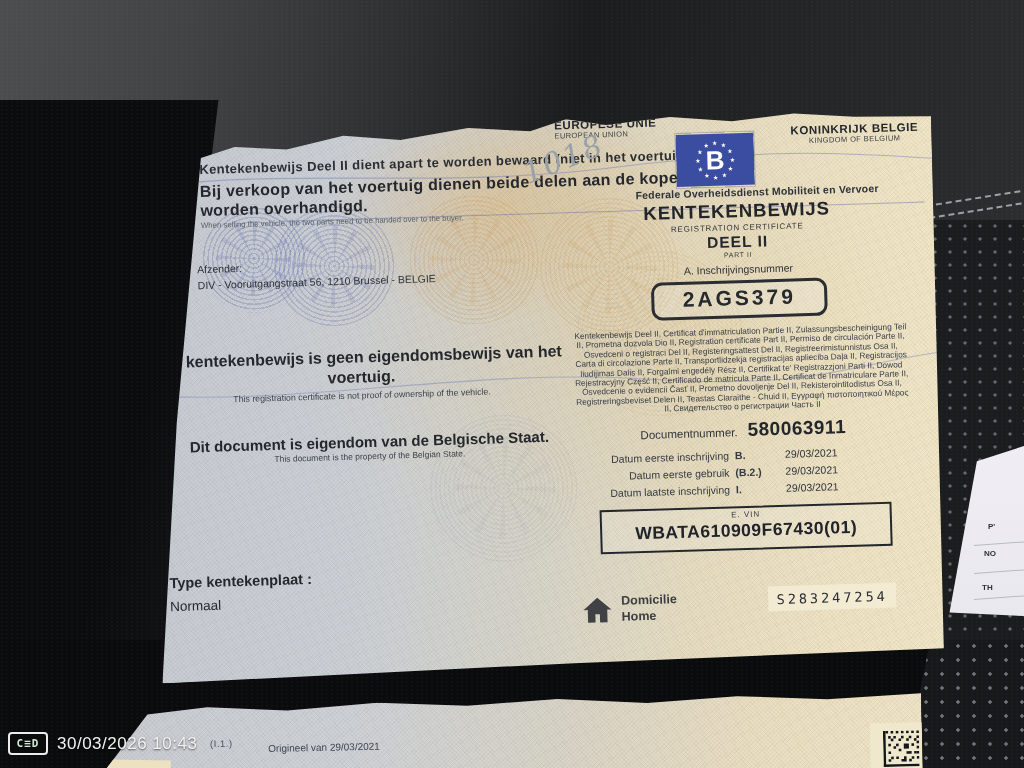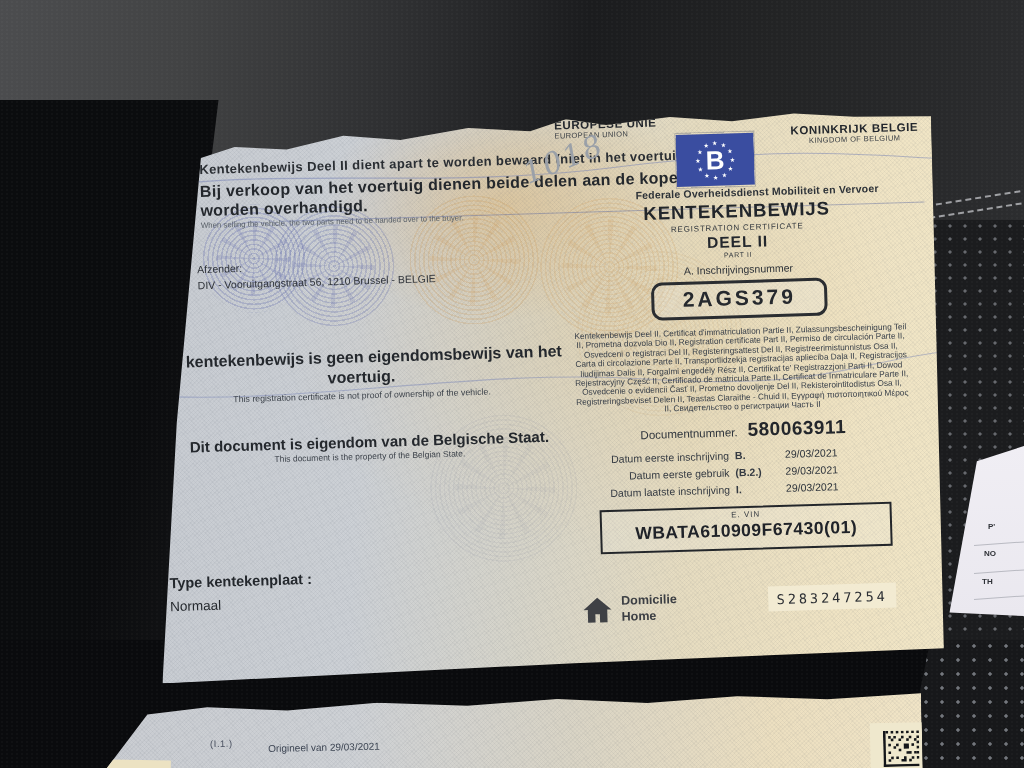--- a/index.html
+++ b/index.html
@@ -317,17 +317,23 @@
       </div>
     </div>
   </div>
 
   <div id="paper">
     <div class="paper-line" style="top:97px"></div>
     <div class="paper-line" style="top:125px"></div>
     <div class="paper-line" style="top:151px"></div>
     <span class="paper-txt" style="left:40px;top:76px">P'</span>
     <span class="paper-txt" style="left:36px;top:103px">NO</span>
-    <span class="paper-txt" style="left:34px;top:131px">TH</span>
+    <span class="paper-txt" style="left:34px;top:137px">TH</span>
   </div>
 
+  <div class="overlay">
+    <div class="cam-badge">
+      <span>C≡D</span>
+    </div>
+    <span class="timestamp">30/03/2026 10:43</span>
+  </div>
 
 </div>
 
 </body></html>

